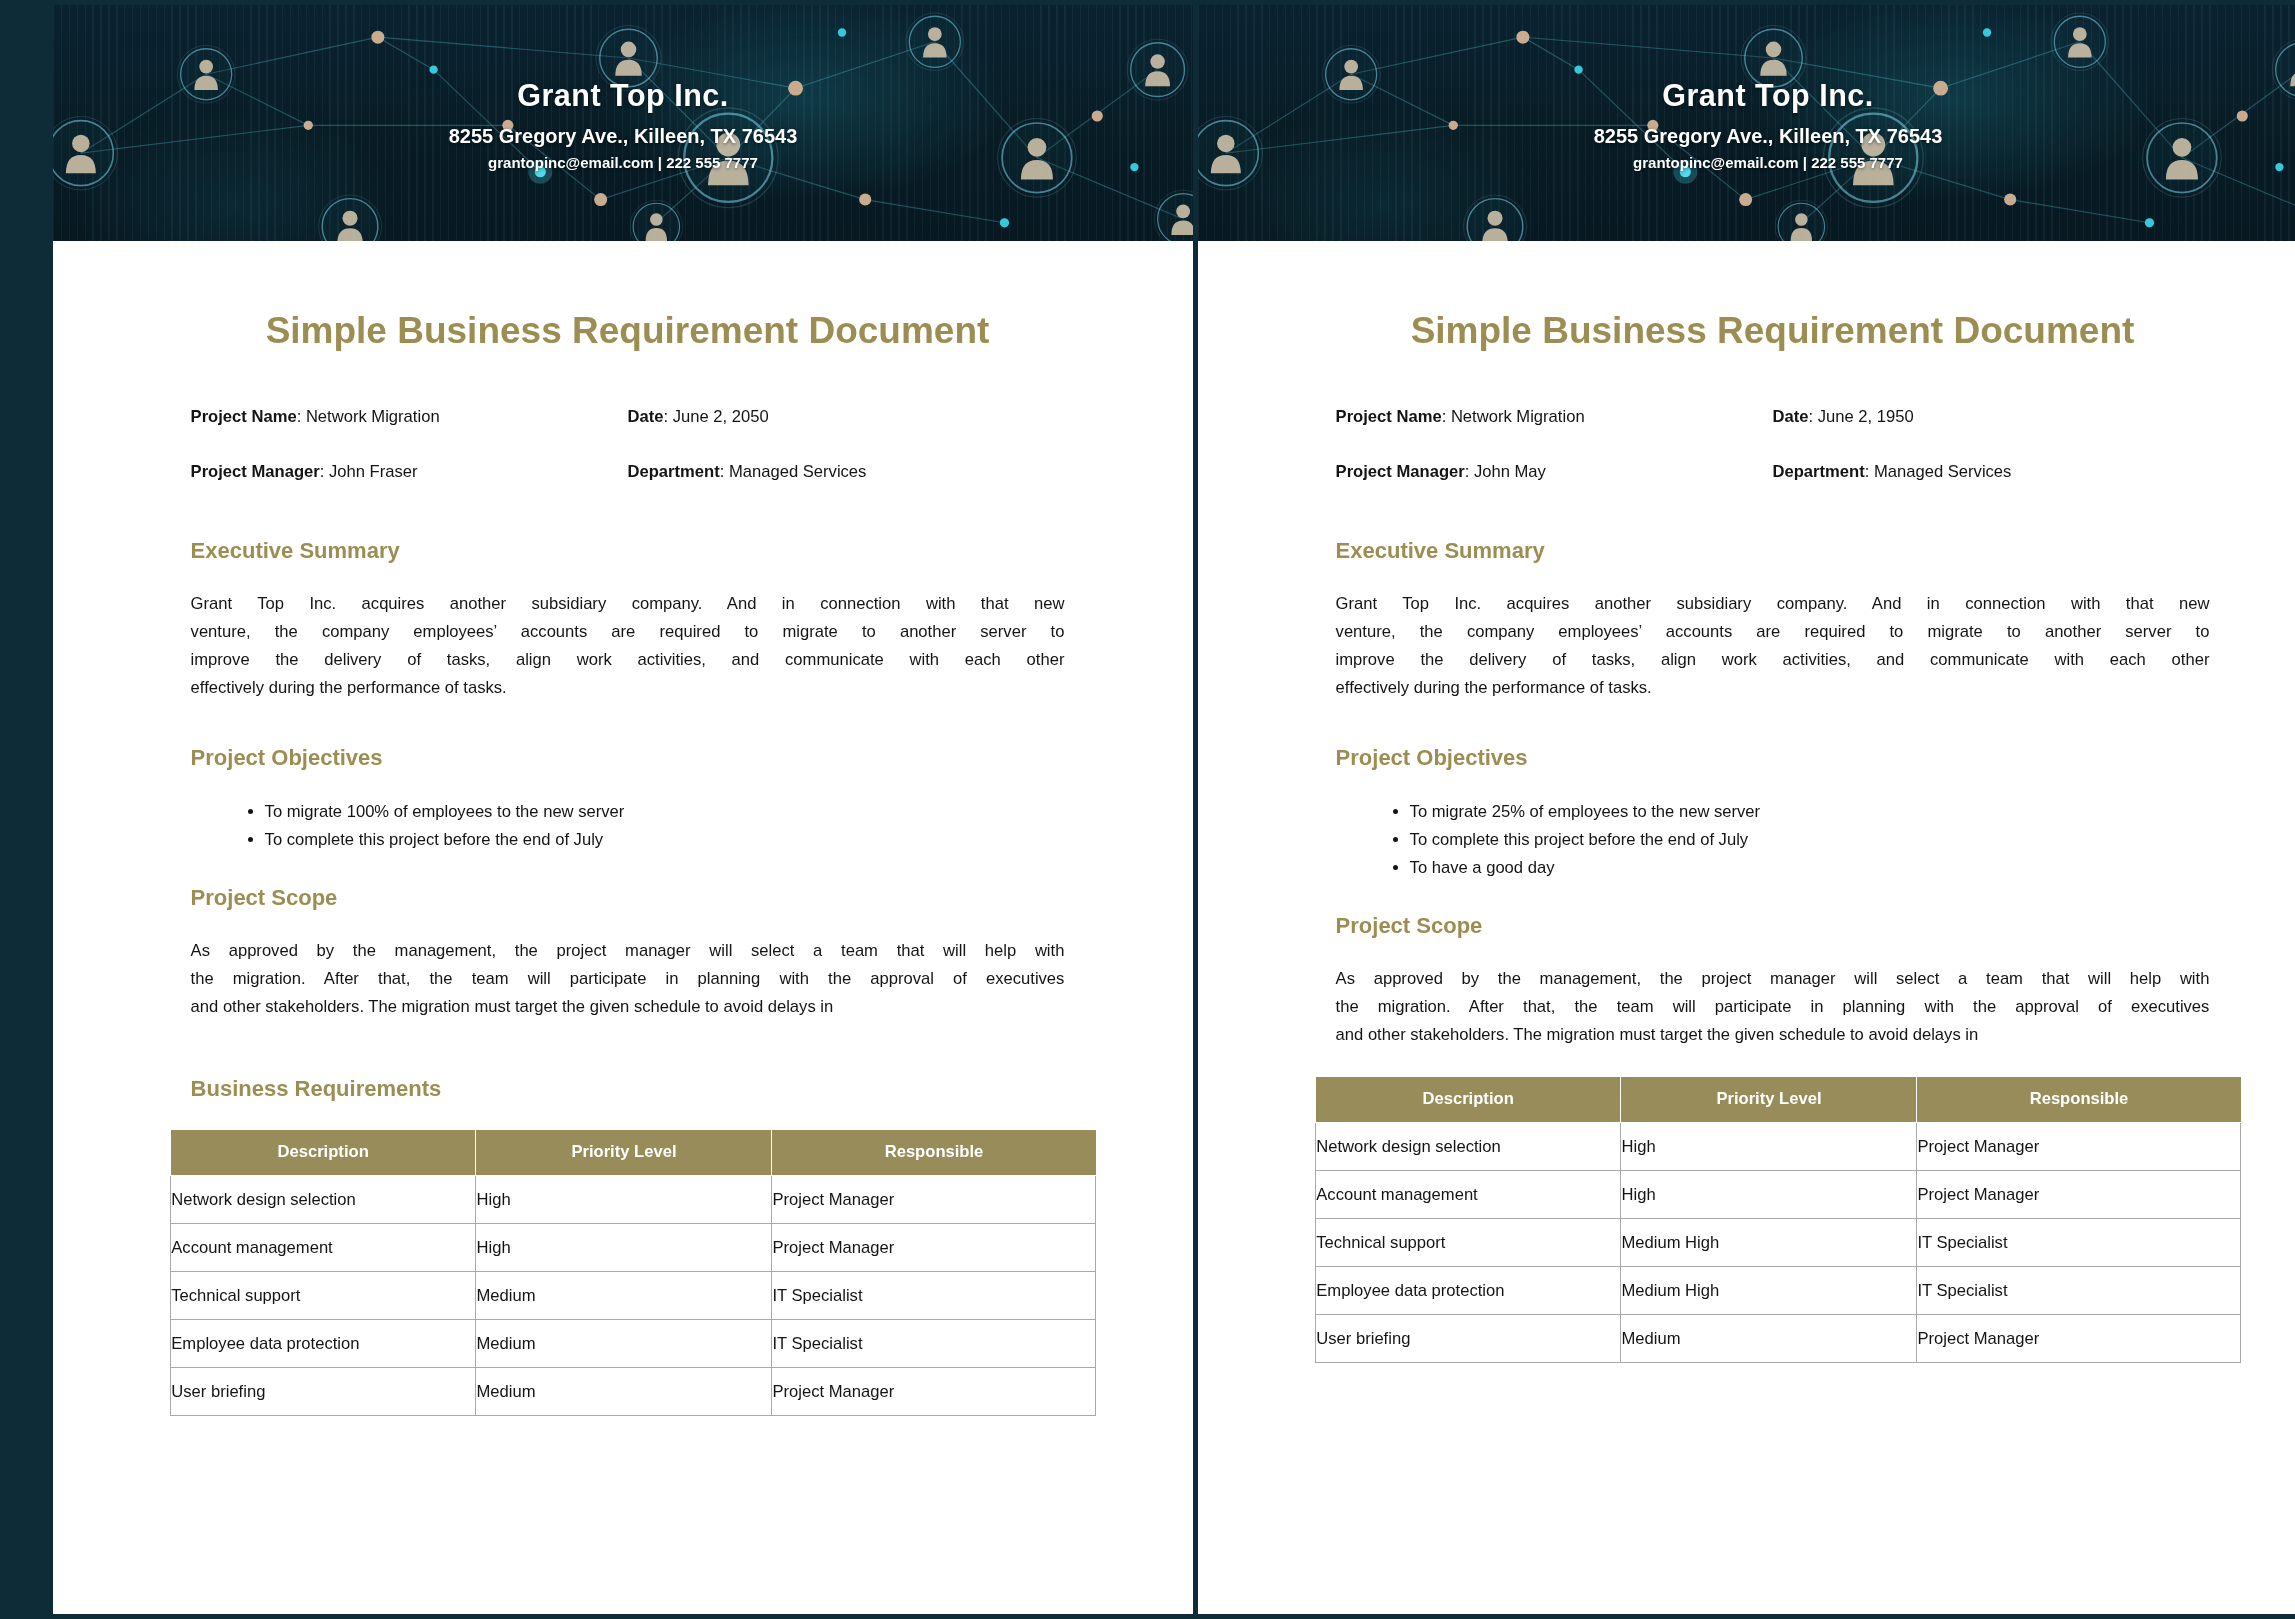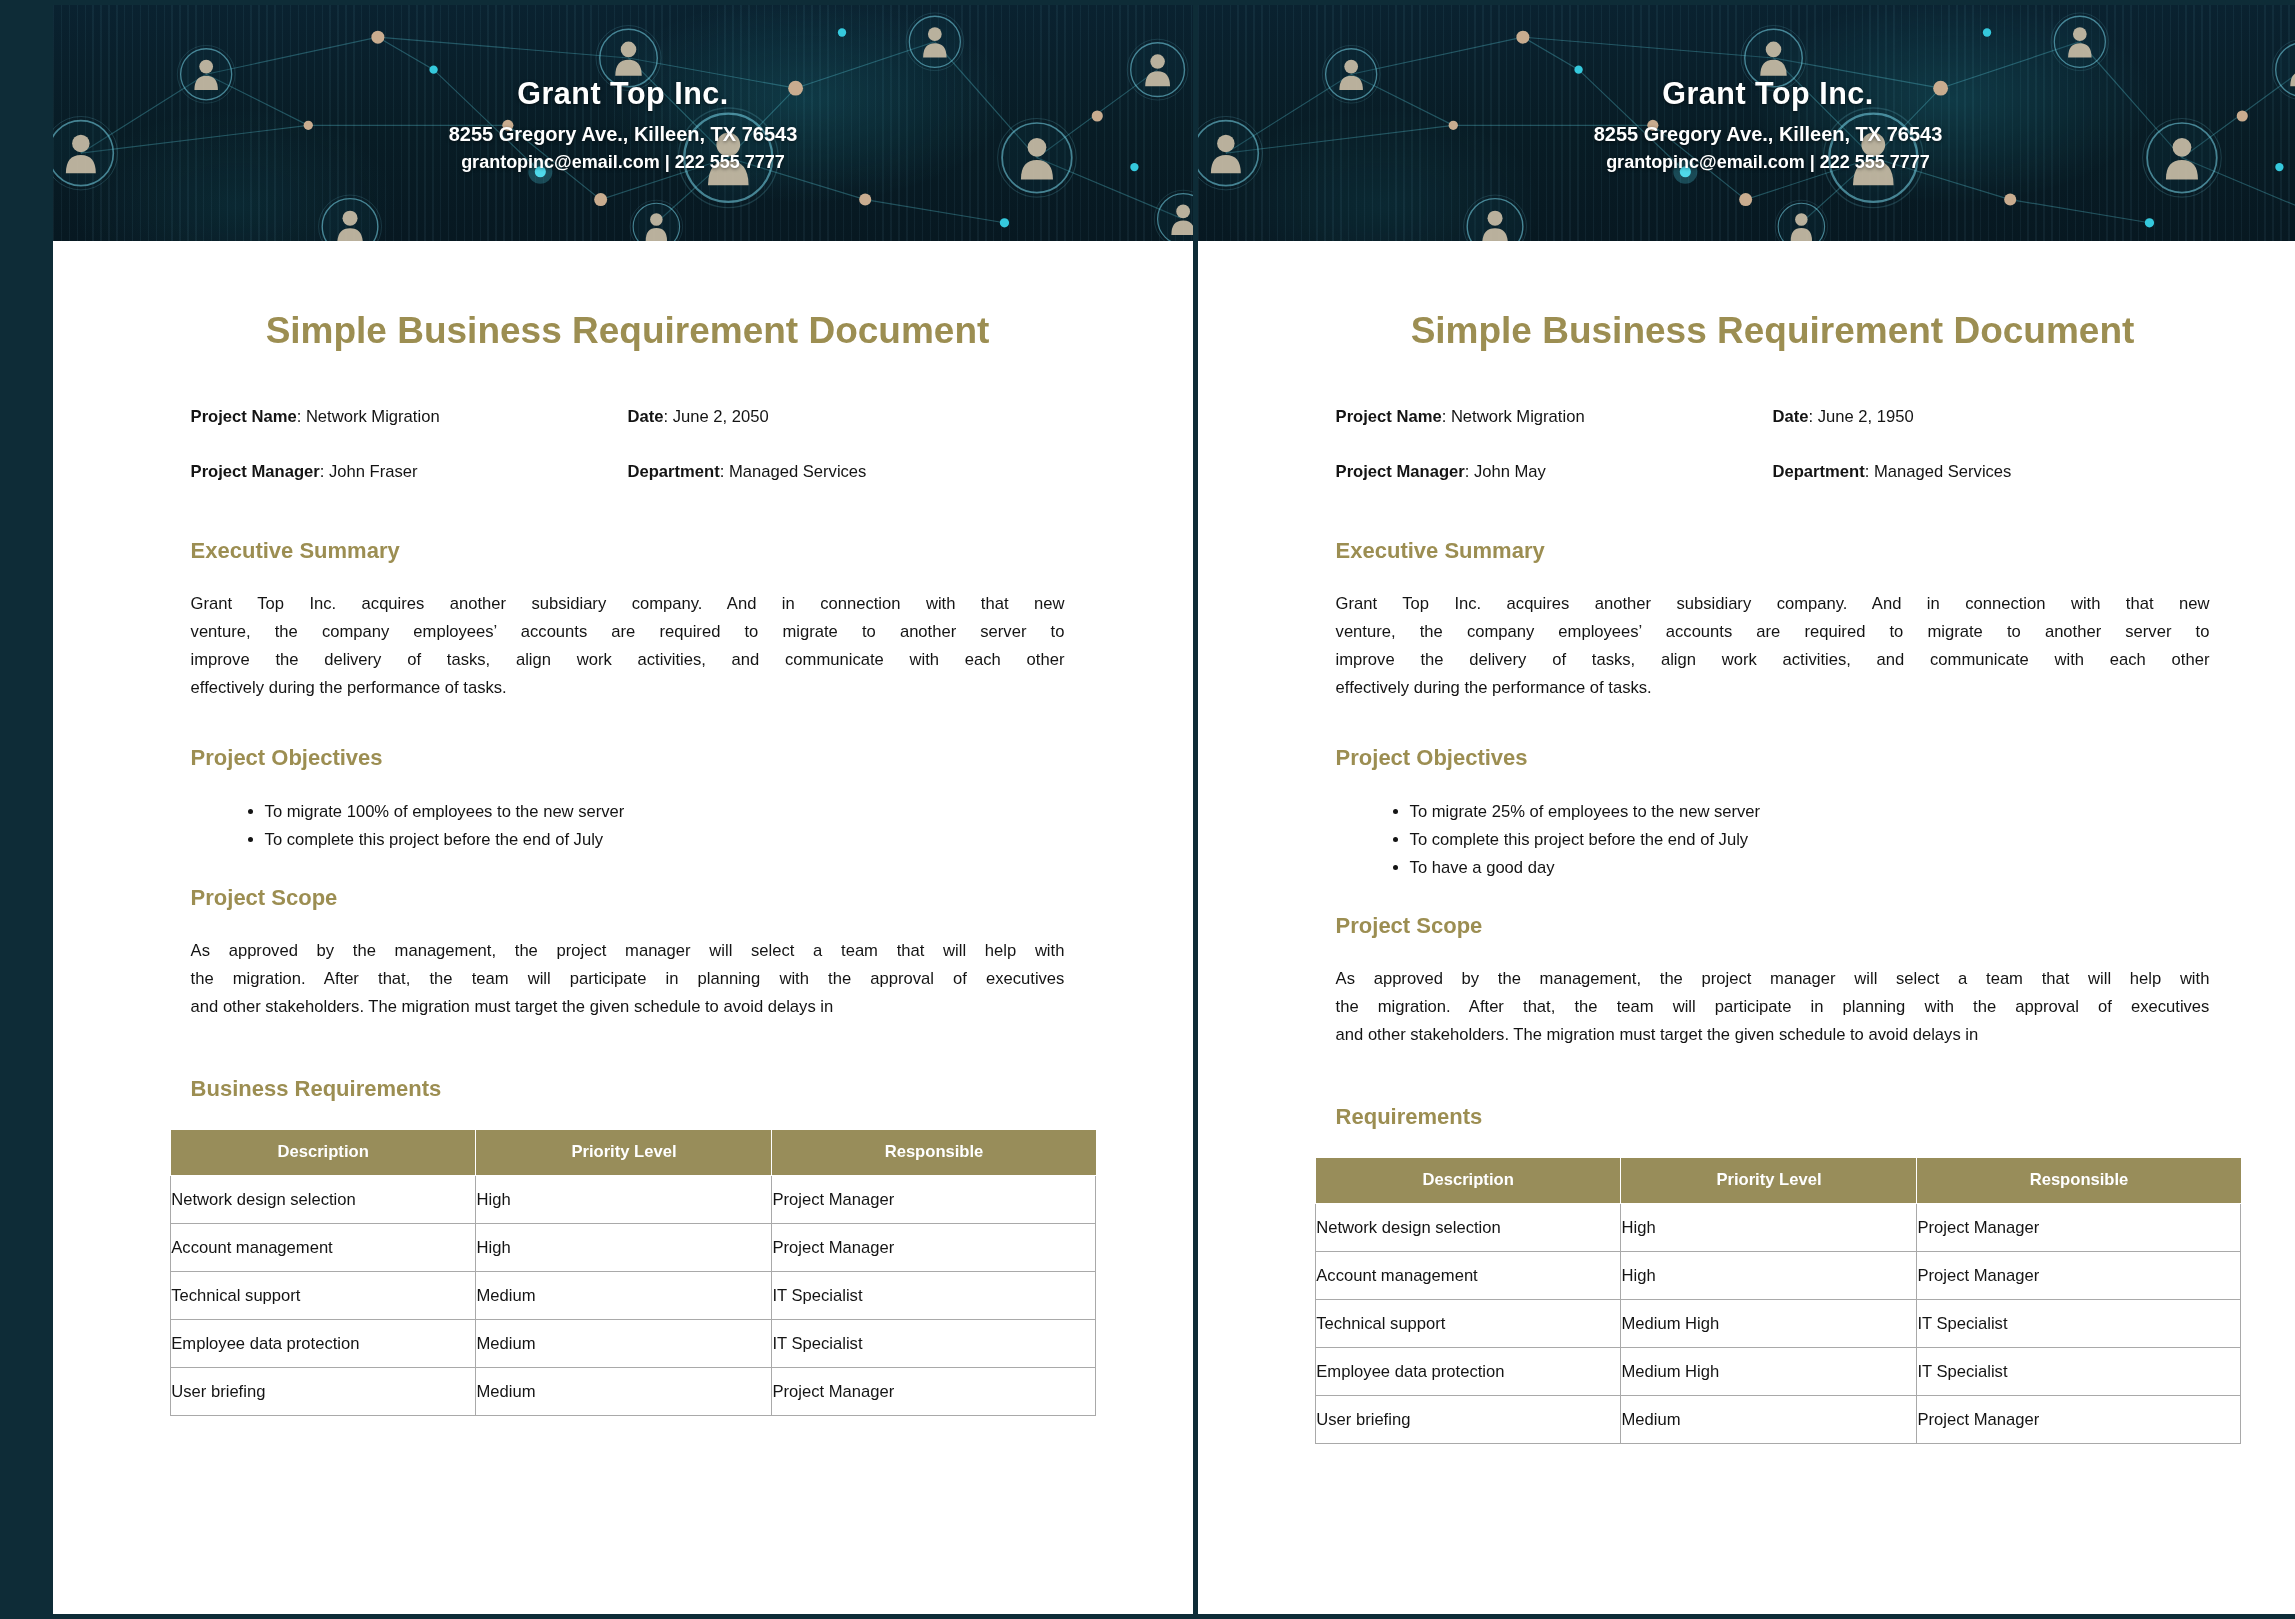--- a/index.html
+++ b/index.html
@@ -28,21 +28,21 @@
   }
   .banner-art{ position:absolute; inset:0; width:100%; height:100%; }
   .banner-text{
     position:absolute; inset:0; z-index:2;
     display:flex; flex-direction:column; align-items:center; justify-content:center;
     color:#ffffff; text-align:center; padding-top:3.7px;
     text-shadow:0 0.9px 3.7px rgba(0,0,0,0.55);
   }
   .company-name{ font-size:30.5px; font-weight:bold; letter-spacing:0.5px; margin-bottom:12px; }
   .company-address{ font-size:20px; font-weight:bold; margin-bottom:6.5px; }
-  .company-contact{ font-size:18px; font-weight:bold; }
+  .company-contact{ font-size:15px; font-weight:bold; }
 
   
   .content{ padding:0 129px 0 138px; color:#141414; }
   .doc-title{
     margin-top:69px; text-align:center;
     font-size:37px; font-weight:bold; color:#9c8e52;
   }
   .meta-grid{
     margin-top:55px;
     display:grid; grid-template-columns:1fr 1fr; row-gap:35px;
@@ -314,21 +314,20 @@
         </ul>
 
       <h2 class="section-heading mt-scope">Project Scope</h2>
       <div class="para">
 
       <div class="line">As approved by the management, the project manager will select a team that will help with</div>
           <div class="line">the migration. After that, the team will participate in planning with the approval of executives</div>
           <div class="line">and other stakeholders. The migration must target the given schedule to avoid delays in</div>
         </div>
 
-      <h2 class="section-heading mt-req">Requirements</h2>
 
       <table class="req-table">
         <colgroup>
             <col class="c1">
             <col class="c2">
             <col class="c3">
           </colgroup>
         <thead>
           <tr>
             <th>Description</th>

